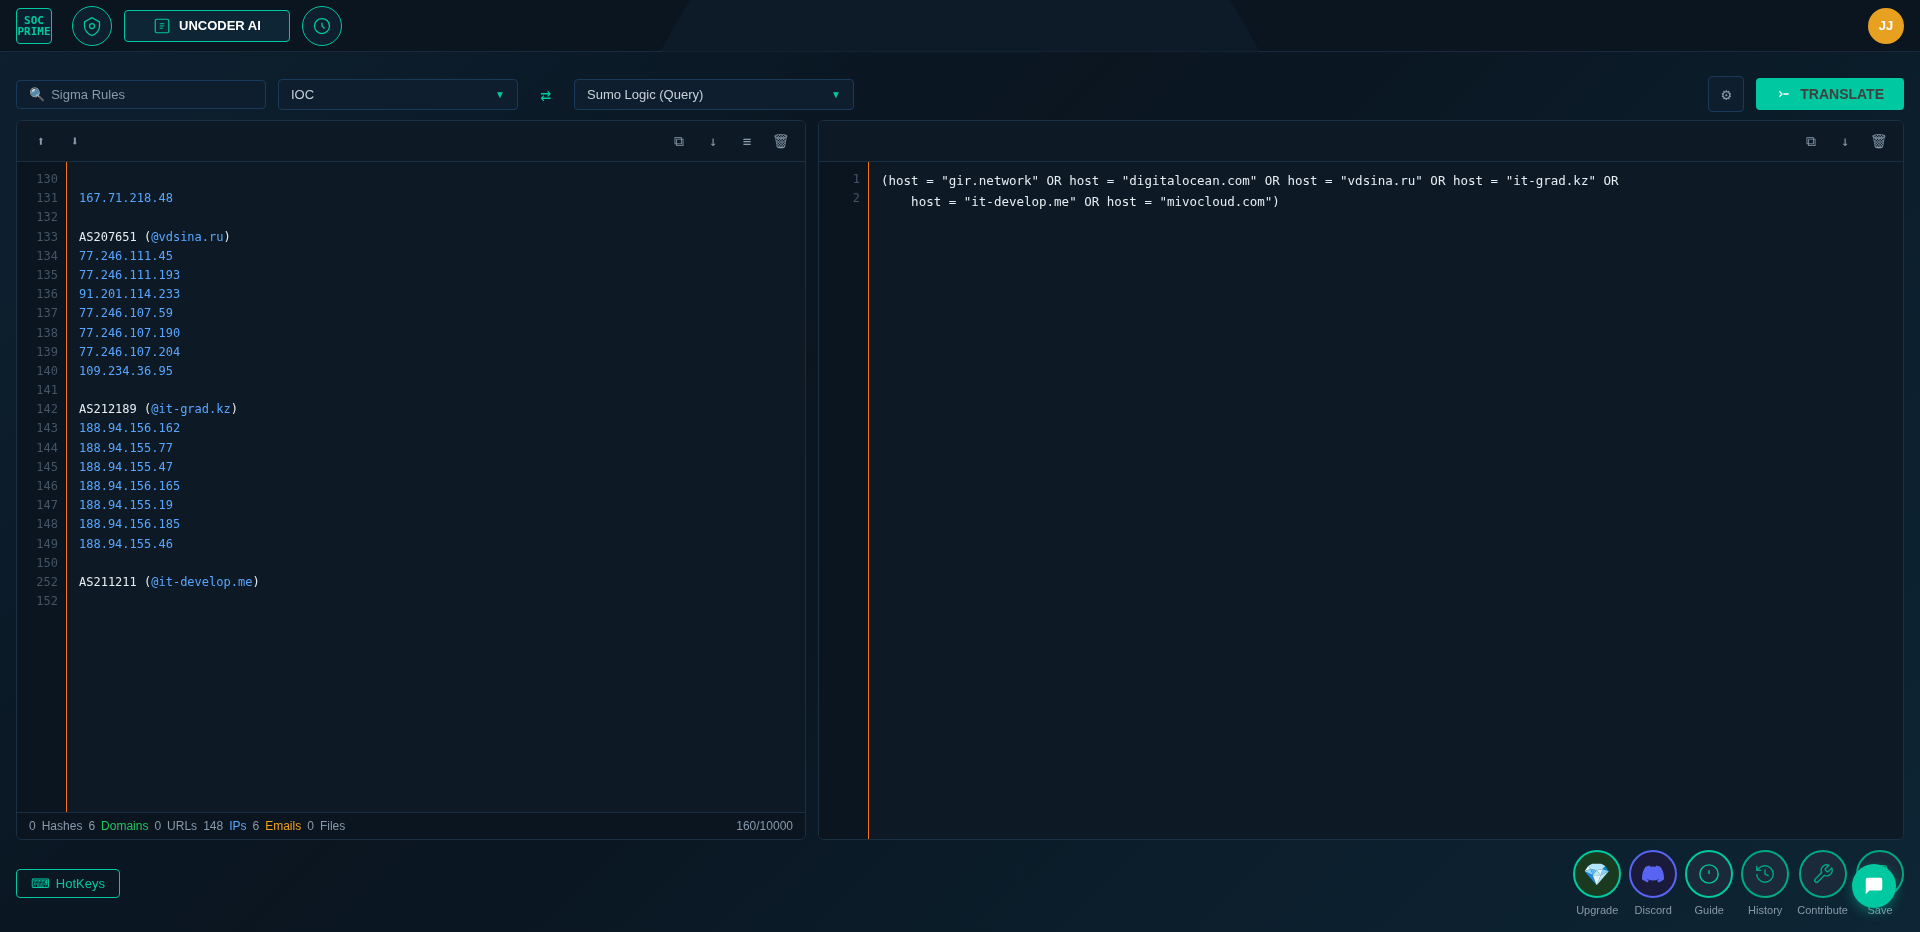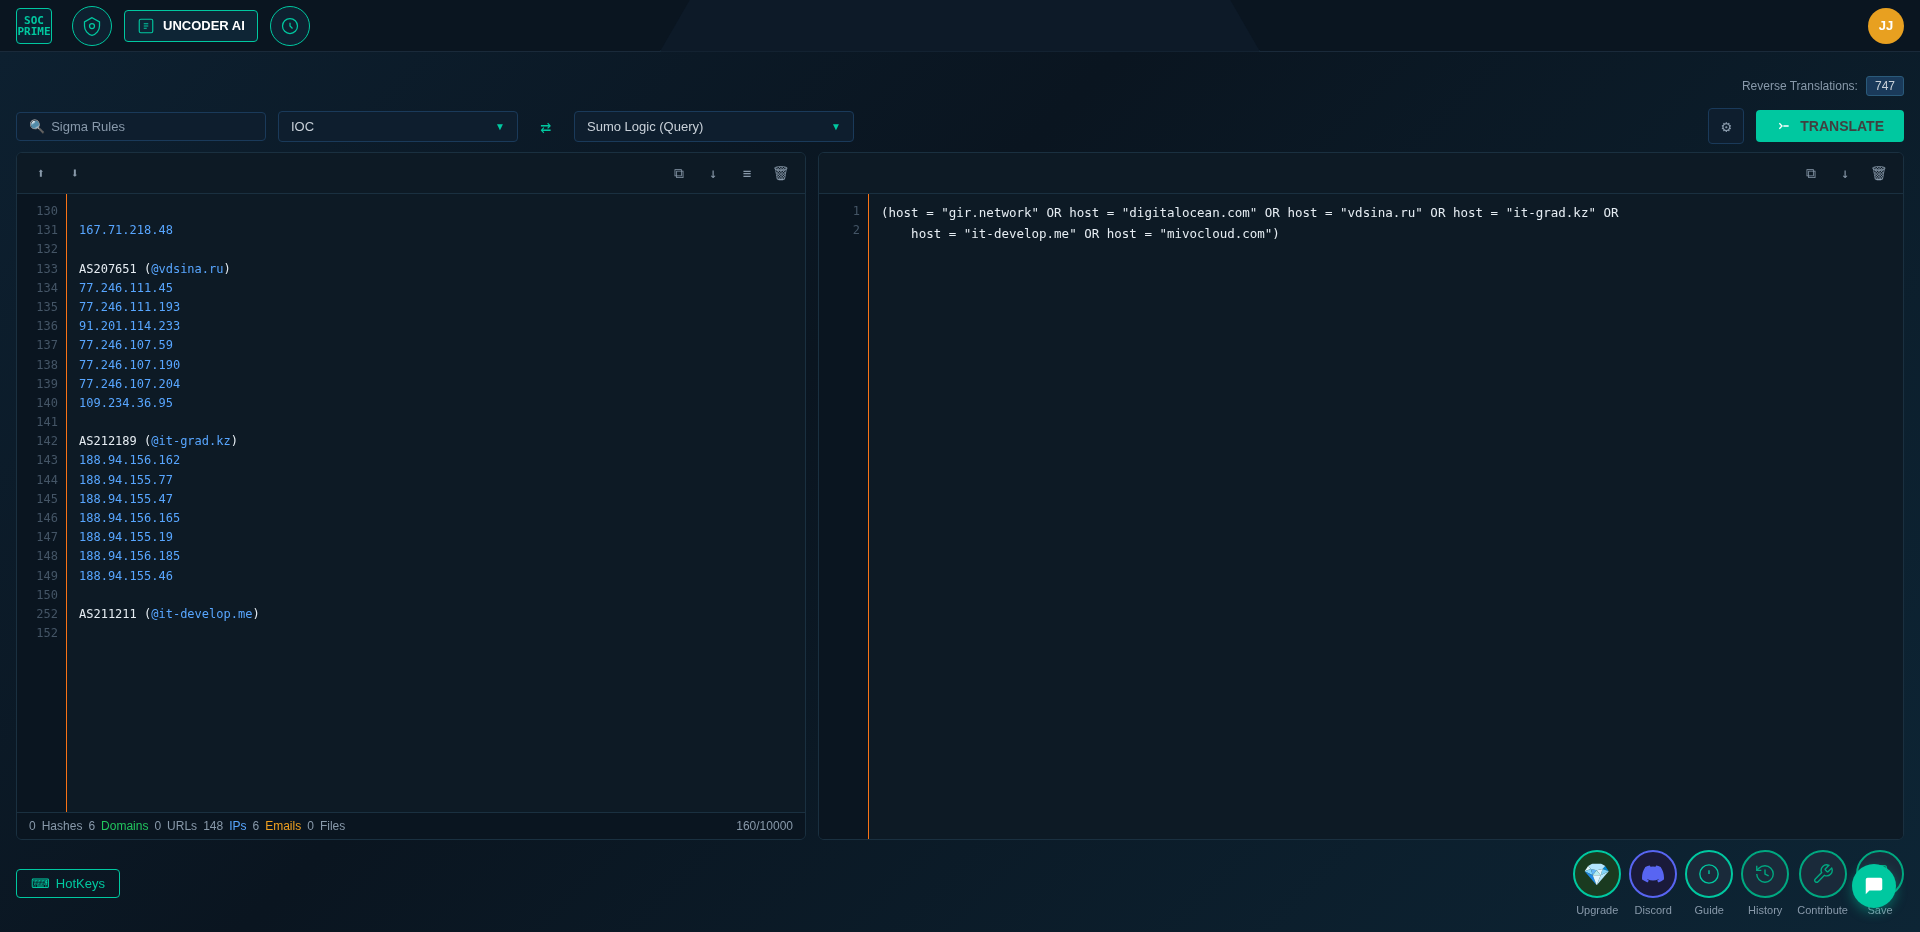--- a/index.html
+++ b/index.html
@@ -58,21 +58,21 @@
       cursor: pointer;
     }
     .nav-icon-btn svg { width: 20px; height: 20px; }
     .nav-active-tab {
       display: flex;
       align-items: center;
       gap: 8px;
       background: #0e2535;
       border: 1.5px solid #00c8a0;
       border-radius: 4px;
-      padding: 6px 12px;
+      padding: 6px 28px;
       color: #fff;
       font-size: 13px;
       font-weight: 600;
       font-family: sans-serif;
     }
     .nav-spacer { flex: 1; }
     .user-avatar {
       width: 36px;
       height: 36px;
       border-radius: 50%;
@@ -427,26 +427,20 @@
     </svg>
   </div>
 
   <div class="nav-deco"></div>
   <div class="nav-spacer"></div>
   <div class="user-avatar">JJ</div>
 </div>
 
 <div class="main-area">
 
-  <div class="reverse-badge-row">
-    <div class="reverse-badge">
-      <span>Reverse Translations:</span>
-      <span class="reverse-badge-count">747</span>
-    </div>
-  </div>
 
   <div class="toolbar-row">
     <div class="search-box">
       <span>🔍</span>
       <span>Sigma Rules</span>
     </div>
 
     <div class="select-dropdown ioc">
       <span>IOC</span>
       <span class="select-arrow">▼</span>

